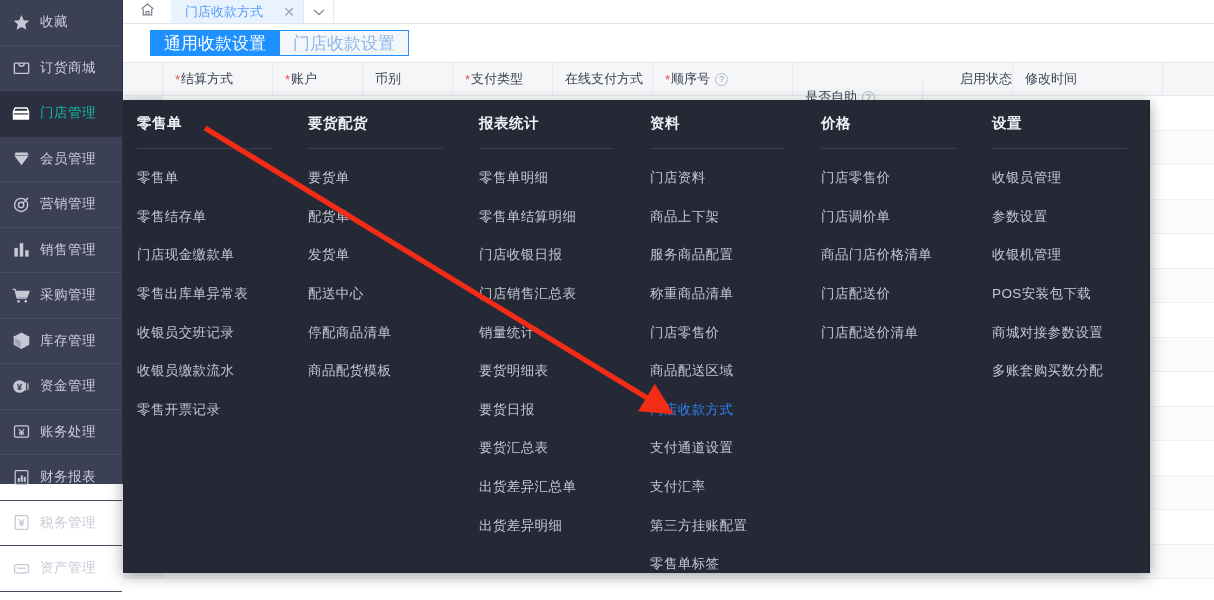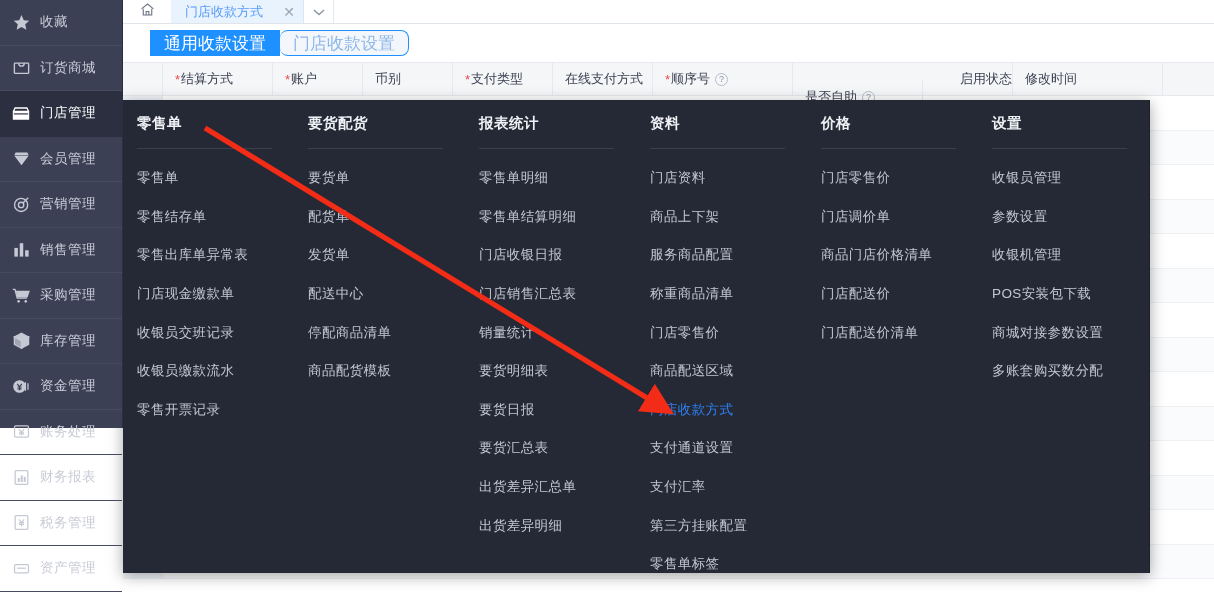--- a/index.html
+++ b/index.html
@@ -7,40 +7,40 @@
     width: 1214px; height: 600px;
     overflow: hidden;
     font-family: "Liberation Sans", "DejaVu Sans", sans-serif;
     background: #ffffff;
   }
   #app { position: relative; width: 1214px; height: 600px; }
 
   
   #sidebar {
     position: absolute; left: 0; top: 0;
-    width: 123px; height: 428px;
+    width: 123px; height: 484px;
     background: #3c4055;
     border-right: 1px solid #2a2e3f;
     z-index: 40;
   }
   .side-item {
     position: relative;
     height: 45.5px;
     display: flex; align-items: center;
     padding-left: 10px;
     color: #c9ccd6;
     font-size: 13.5px;
     letter-spacing: .5px;
     border-bottom: 1px solid #474b60;
     cursor: pointer;
     user-select: none;
   }
   .side-item.active {
     background: #2b2f3f;
-    color: #ffffff;
+    color: #14b8a6;
     border-bottom-color: #2b2f3f;
   }
   .side-icon {
     width: 22px; height: 20px;
     margin-right: 8px;
     display: flex; align-items: center; justify-content: center;
     flex: 0 0 22px;
   }
   .side-icon svg { display:block; }
   .side-label { white-space: nowrap; }
@@ -85,21 +85,21 @@
   }
   .seg {
     height: 26px; padding: 0 13px;
     display: flex; align-items: center; justify-content: center;
     font-size: 17px;
     border: 1px solid #1e90ff;
     cursor: pointer;
     user-select: none;
   }
   .seg.on  { background: #1e90ff; color: #fff; border-color:#1e90ff; }
-  .seg.off { background: #f3f7fb; color: #8fb7e8; border-left: none; border-radius: 8px; }
+  .seg.off { background: #f3f7fb; color: #8fb7e8; border-left: none; }
 
   
   #tablewrap {
     position: absolute; left: 123px; top: 62px;
     width: 1091px; height: 538px;
     background: #fff;
     z-index: 5;
   }
   #thead {
     display: flex; align-items: center;
@@ -442,22 +442,22 @@
         <span class="side-label">资产管理</span>
       </div>
     </div>
 
   <div id="megamenu">
       <div class="mm-col">
         <div class="mm-head">零售单</div>
         <div class="mm-rule"></div>
         <div class="mm-item">零售单</div>
         <div class="mm-item">零售结存单</div>
+        <div class="mm-item">门店现金缴款单</div>
         <div class="mm-item">零售出库单异常表</div>
-        <div class="mm-item">门店现金缴款单</div>
         <div class="mm-item">收银员交班记录</div>
         <div class="mm-item">收银员缴款流水</div>
         <div class="mm-item">零售开票记录</div>
       </div>
       <div class="mm-col">
         <div class="mm-head">要货配货</div>
         <div class="mm-rule"></div>
         <div class="mm-item">要货单</div>
         <div class="mm-item">配货单</div>
         <div class="mm-item">发货单</div>

